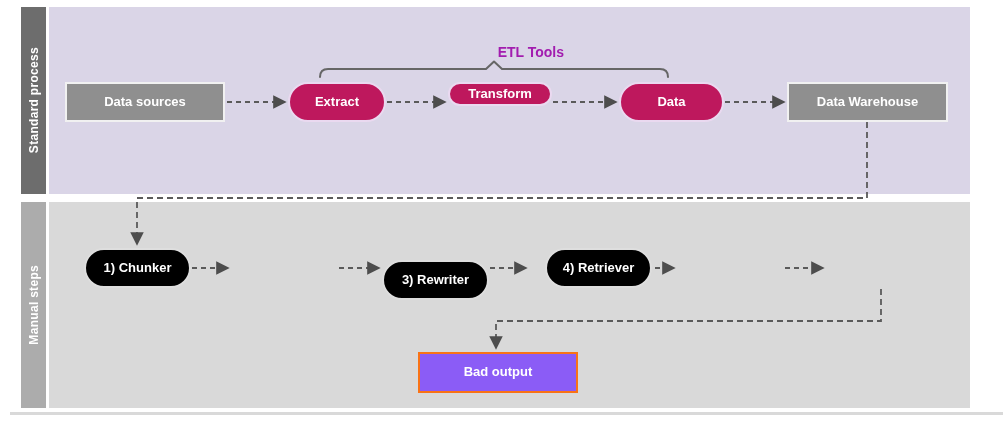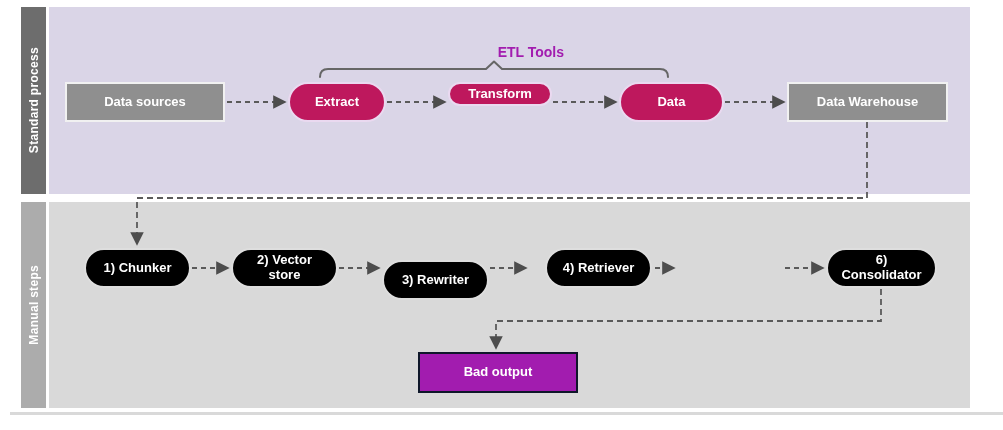--- a/index.html
+++ b/index.html
@@ -60,22 +60,22 @@
     background: #be185d;
     border: 2px solid #ead9f0;
     border-radius: 21px;
   }
   .pill-gray {
     background: #000000;
     border: 2px solid #dedede;
     border-radius: 21px;
   }
   .box-yellow {
-    background: #a21caf;
-    border: 2px solid #0f172a;
+    background: #8b5cf6;
+    border: 2px solid #f97316;
   }
 
   .etl-label {
     position: absolute;
     left: 424px;
     top: 44px;
     width: 140px;
     text-align: right;
     font-size: 14px;
     font-weight: bold;
@@ -141,22 +141,20 @@
 
   <div class="etl-label">ETL Tools</div>
 
   <div class="node box-gray" style="left:65px; top:82px; width:160px; height:40px;">Data sources</div>
   <div class="node pill-magenta" style="left:288px; top:82px; width:98px; height:40px;">Extract</div>
   <div class="node pill-magenta" style="left:448px; top:82px; width:104px; height:24px;">Transform</div>
   <div class="node pill-magenta" style="left:619px; top:82px; width:105px; height:40px;">Data</div>
   <div class="node box-gray" style="left:787px; top:82px; width:161px; height:40px;">Data Warehouse</div>
 
   <div class="node pill-gray" style="left:84px; top:248px; width:107px; height:40px;">1) Chunker</div>
-  <div class="node pill-gray" style="left:231px; top:248px; width:107px; height:40px;">2) Vector store</div>
   <div class="node pill-gray" style="left:382px; top:260px; width:107px; height:40px;">3) Rewriter</div>
   <div class="node pill-gray" style="left:545px; top:248px; width:107px; height:40px;">4) Retriever</div>
-  <div class="node pill-gray" style="left:826px; top:248px; width:111px; height:40px;">6) Consolidator</div>
 
   <div class="node box-yellow" style="left:418px; top:352px; width:160px; height:41px;">Bad output</div>
 
   <div class="bottom-rule"></div>
 
 </div>
 
 </body></html>

